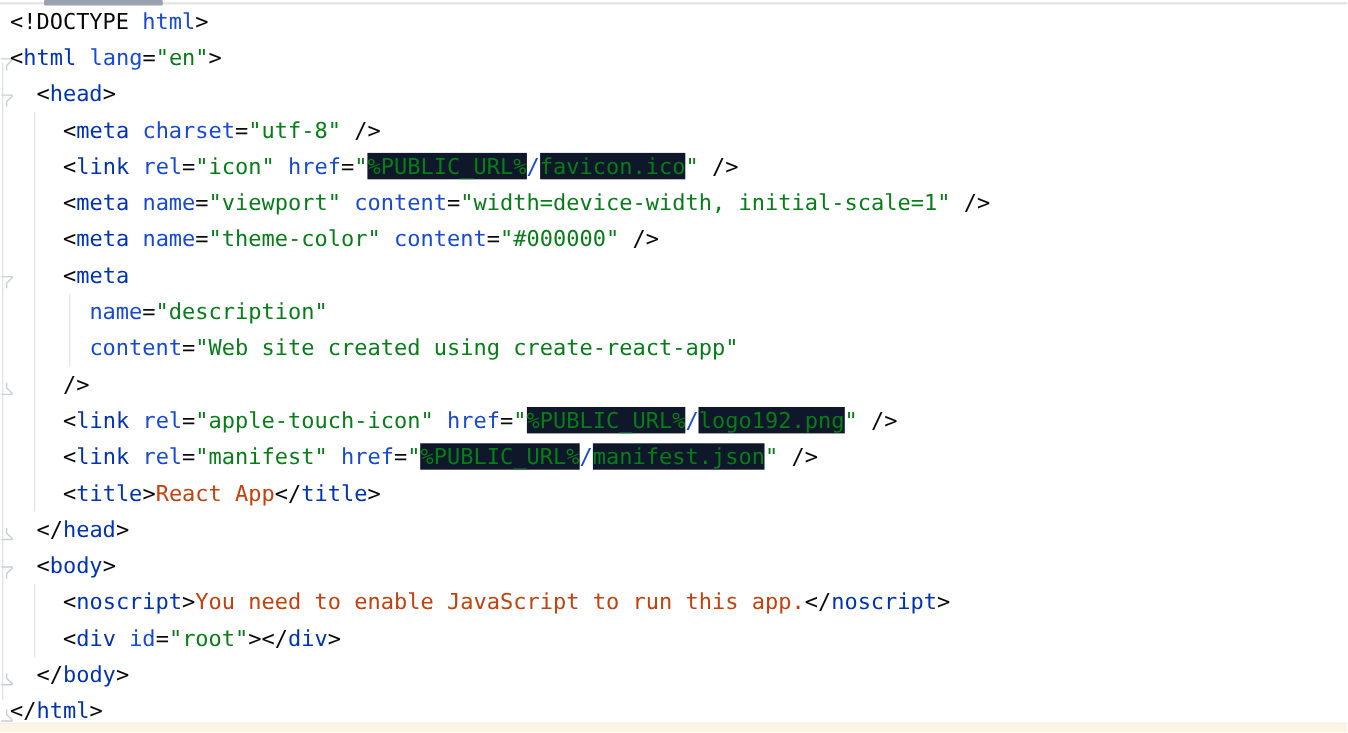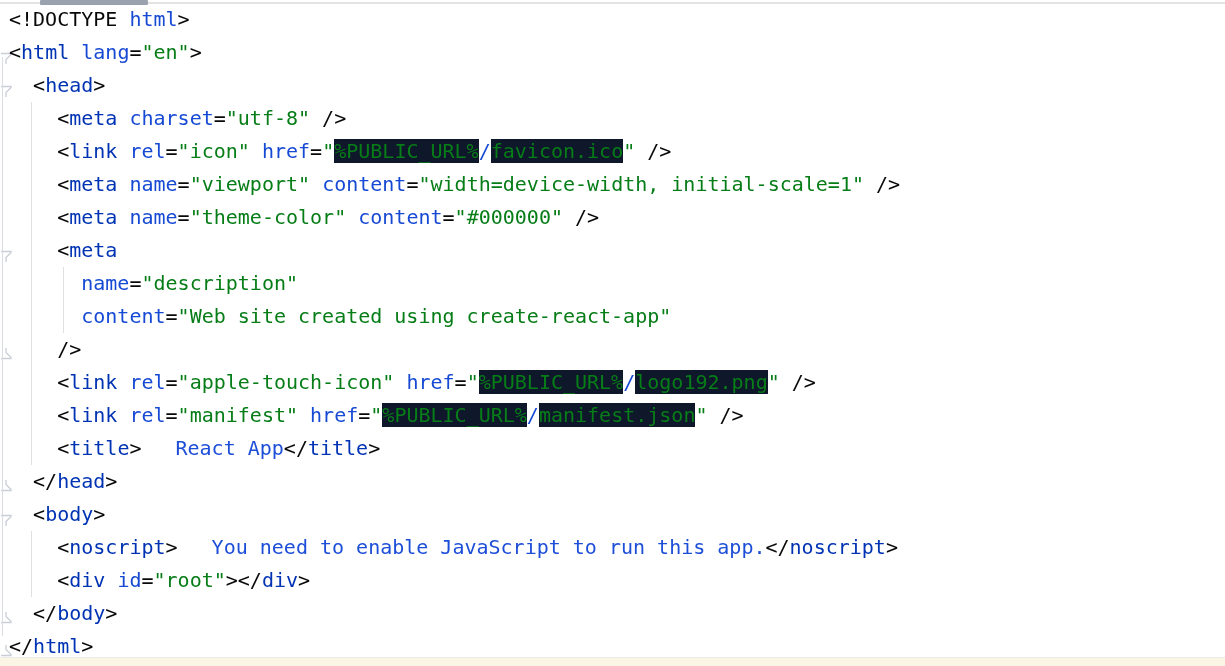--- a/index.html
+++ b/index.html
@@ -41,21 +41,21 @@
     white-space: pre;
   }
   .line {
     height: 33px;
     white-space: pre;
   }
   .c-p   { color: #080808; }
   .c-tag { color: #0033b3; }
   .c-attr{ color: #174ad4; }
   .c-str { color: #067d17; }
-  .c-txt { color: #1d4ed8; margin-left: 34px; }
+  .c-txt { color: #c2410c; }
   .hl    { background: #0f172a; }
   
   #gutter {
     position: absolute;
     left: 0; top: 0;
     width: 16px; height: 666px;
   }
   .fold-marker {
     position: absolute;
     left: 0;

